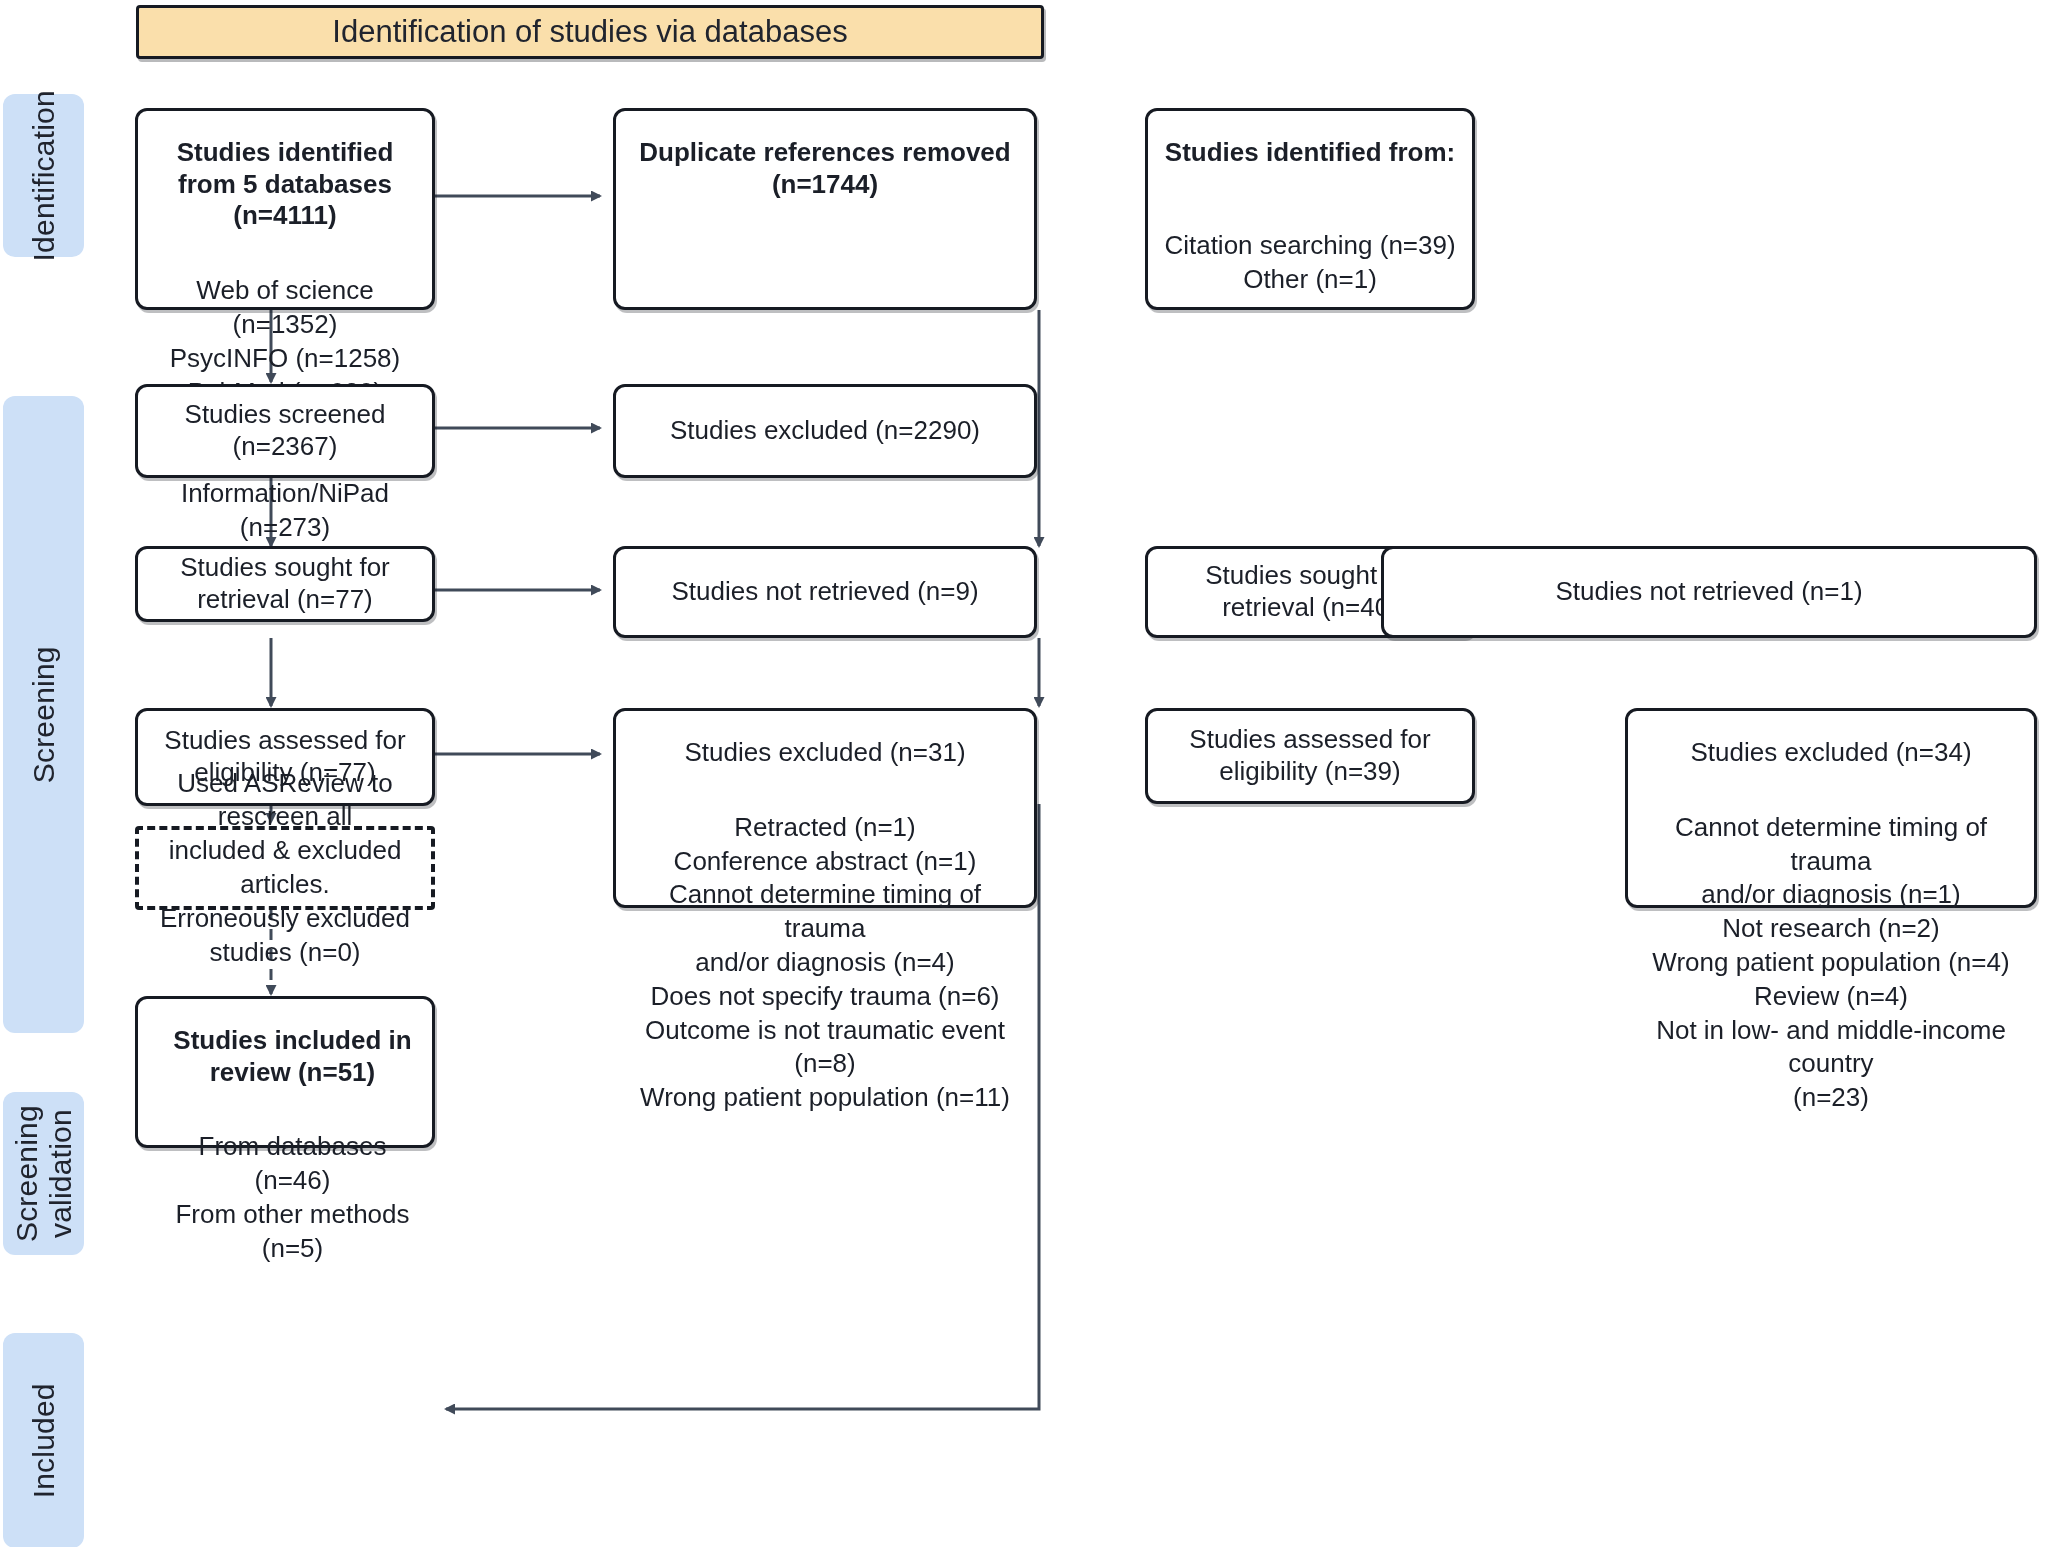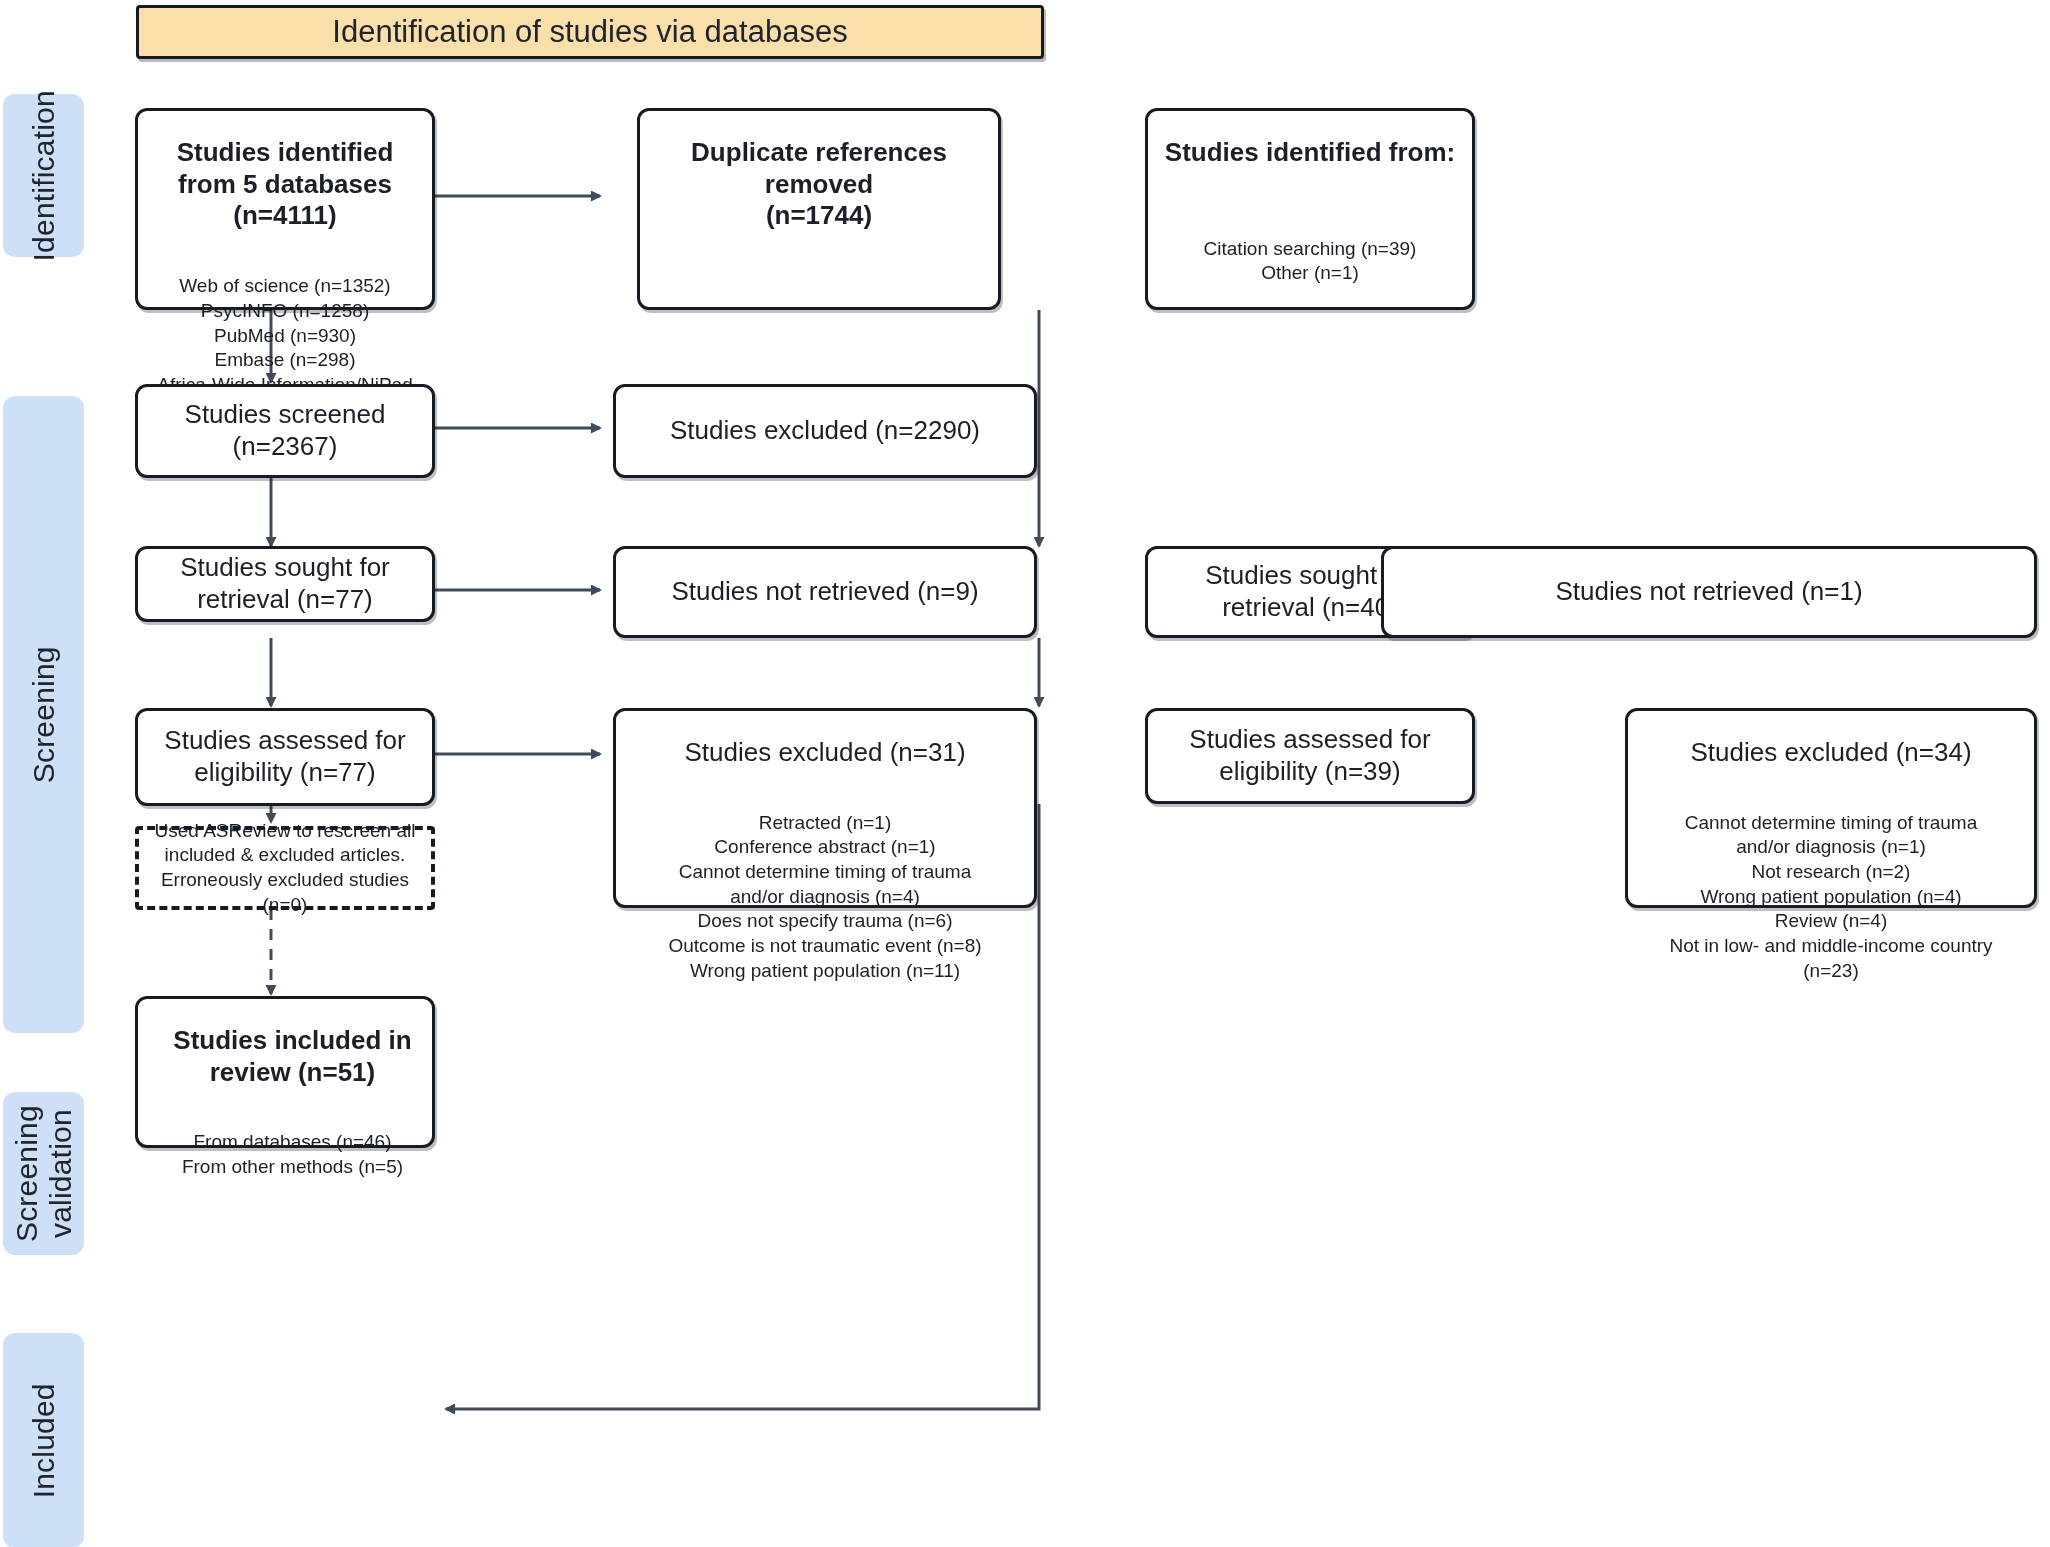--- a/index.html
+++ b/index.html
@@ -59,21 +59,21 @@
     border-width:4px;
     border-radius:4px;
     box-shadow:none;
   }
   .node .ttl{
     font-size:26px;font-weight:bold;line-height:1.22;
     text-align:center;color:#1b1f28;
   }
   .node .ttl.regular{font-weight:normal;}
   .node .sub{
-    font-size:19px;font-weight:normal;line-height:1.30;
+    font-size:26px;font-weight:normal;line-height:1.30;
     text-align:center;color:#1b1f28;
   }
   .node .gap{height:26px;}
   .node .gap.small{height:14px;}
   .node .sub .ln{display:block;}
 
   
   .node.top{justify-content:flex-start;padding-top:26px;gap:21px;}
   .node.mid{justify-content:center;}
 
@@ -154,21 +154,21 @@
     <div class="gap"></div>
     <div class="sub">
       <span class="ln">Web of science (n=1352)</span>
       <span class="ln">PsycINFO (n=1258)</span>
       <span class="ln">PubMed (n=930)</span>
       <span class="ln">Embase (n=298)</span>
       <span class="ln">Africa-Wide Information/NiPad (n=273)</span>
     </div>
   </div>
 
-  <div class="node top" style="left:613px;top:108px;width:364px;height:202px;margin-left:24px;">
+  <div class="node top" style="left:613px;top:108px;width:424px;height:202px;">
     <div class="ttl">
       <span>Duplicate references removed</span><br>
       <span>(n=1744)</span>
     </div>
   </div>
 
   <div class="node mid" style="left:135px;top:384px;width:300px;height:94px;">
     <div class="ttl regular">Studies screened (n=2367)</div>
   </div>
 

